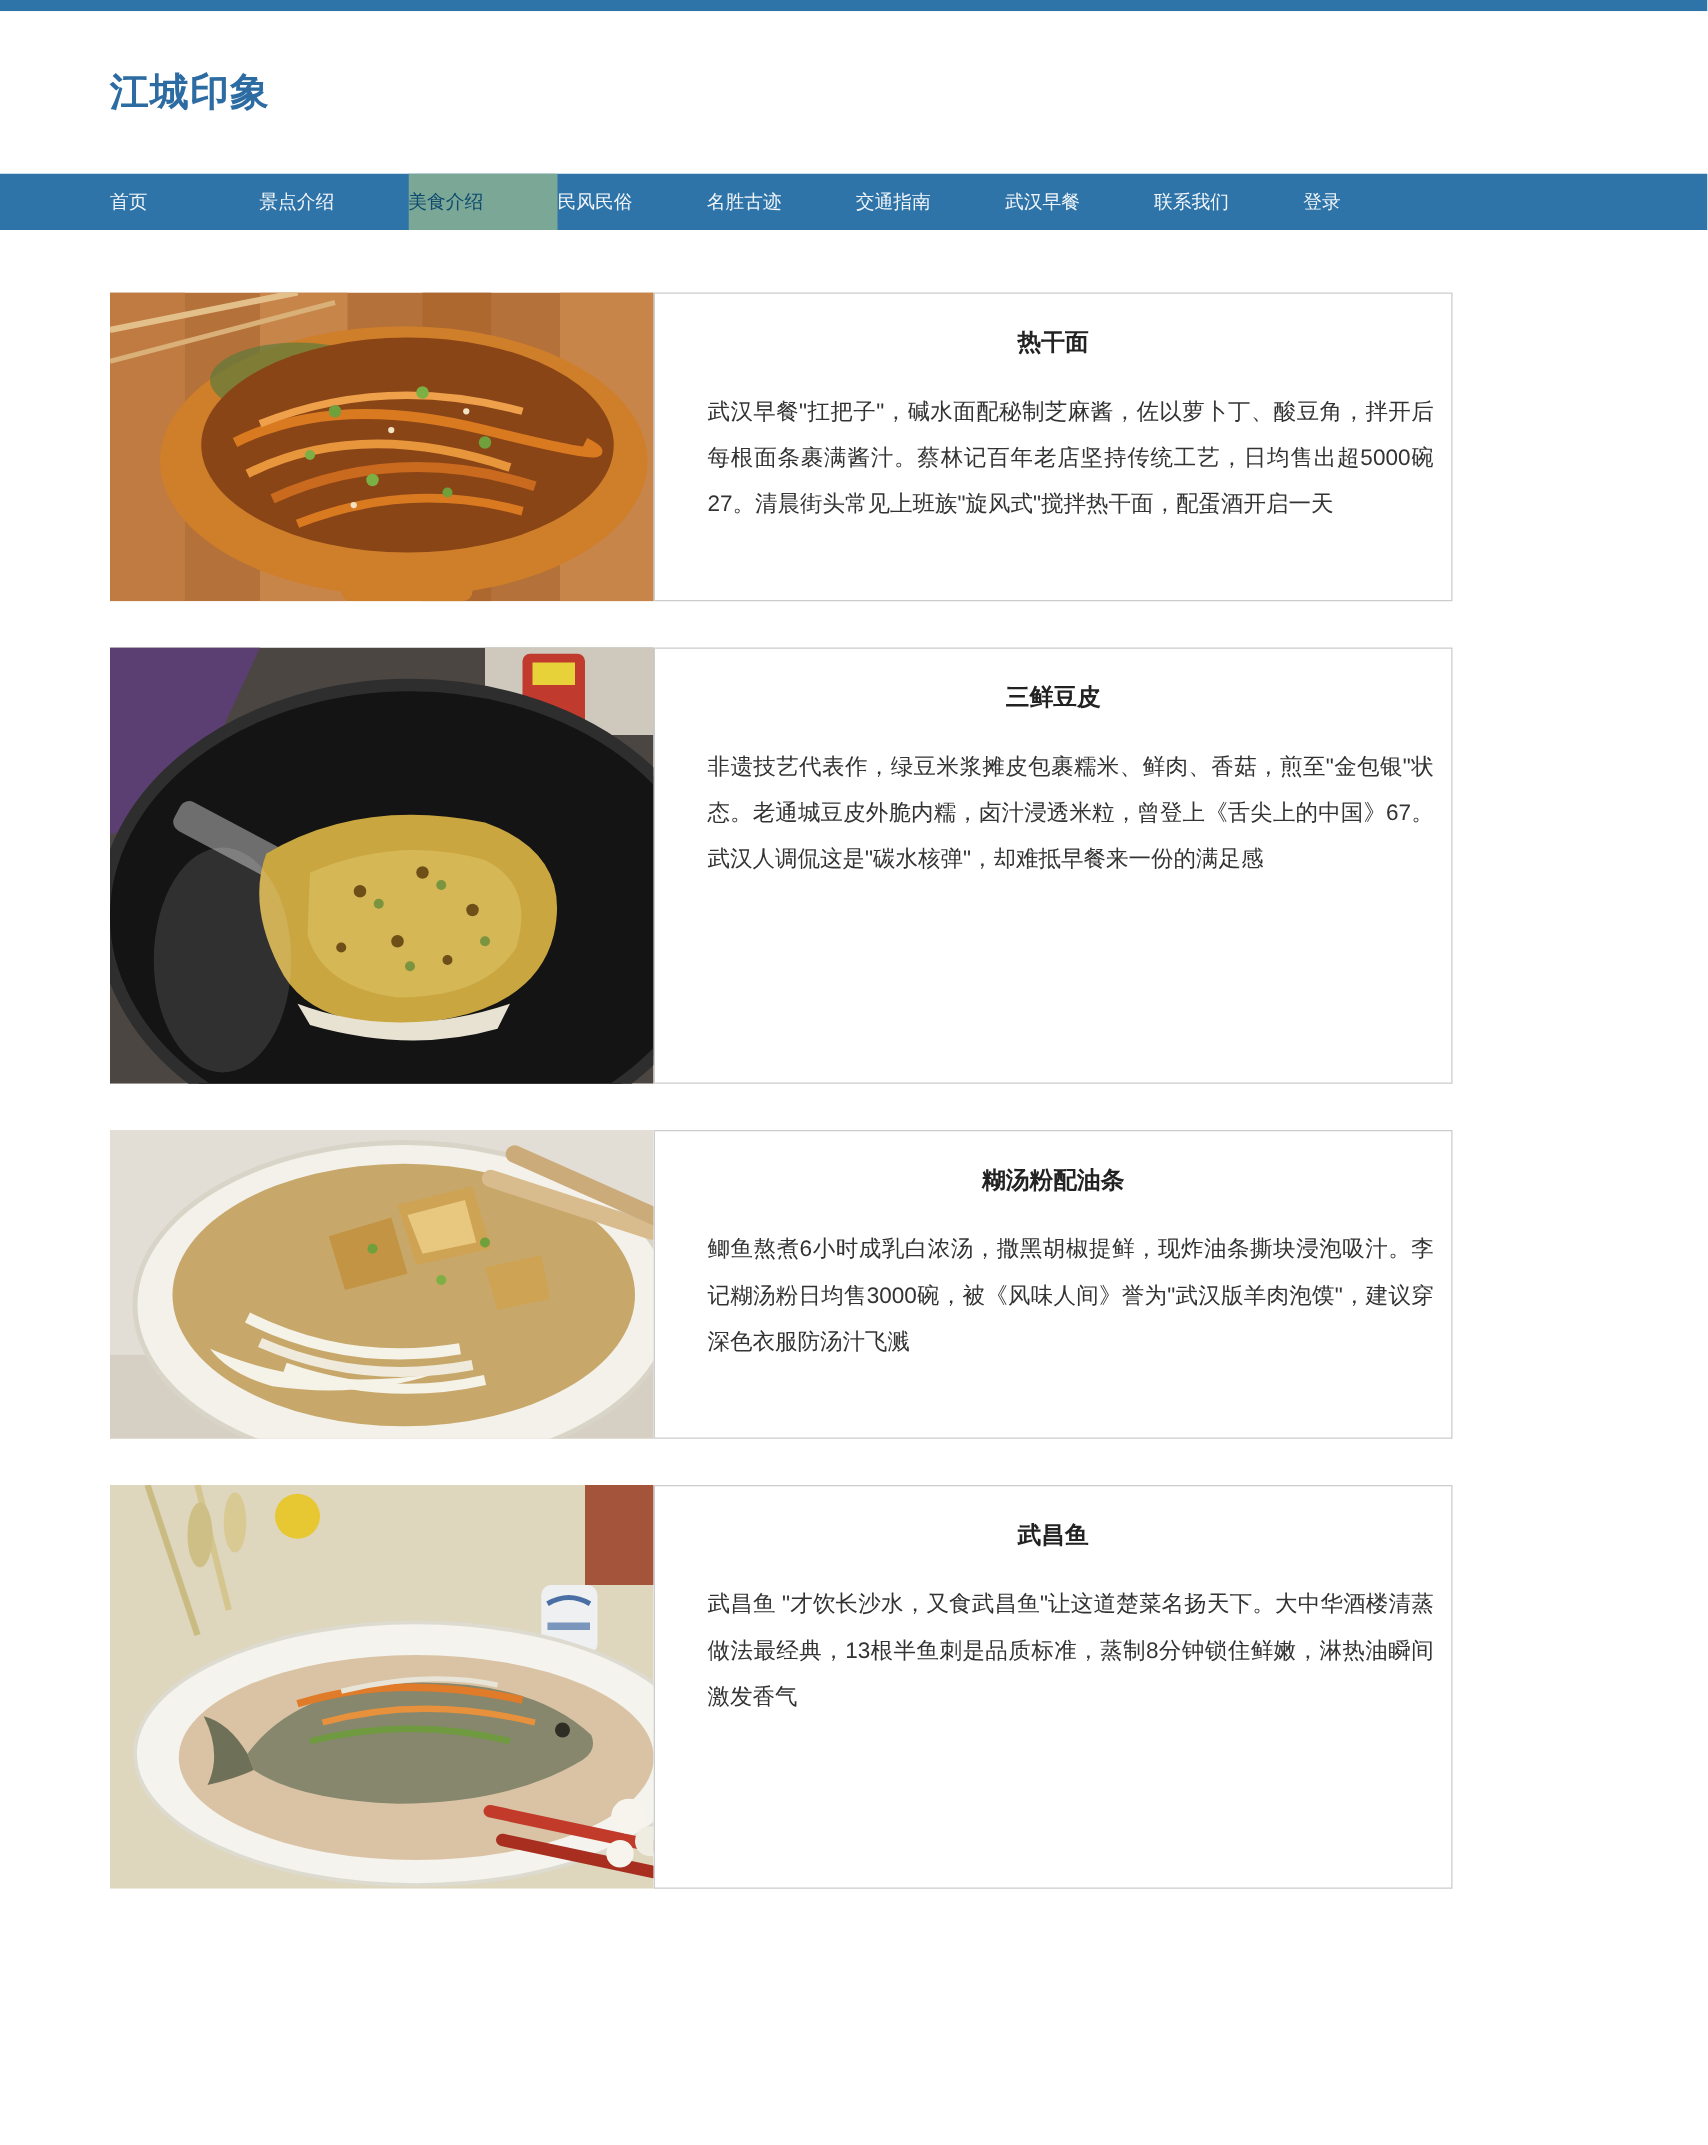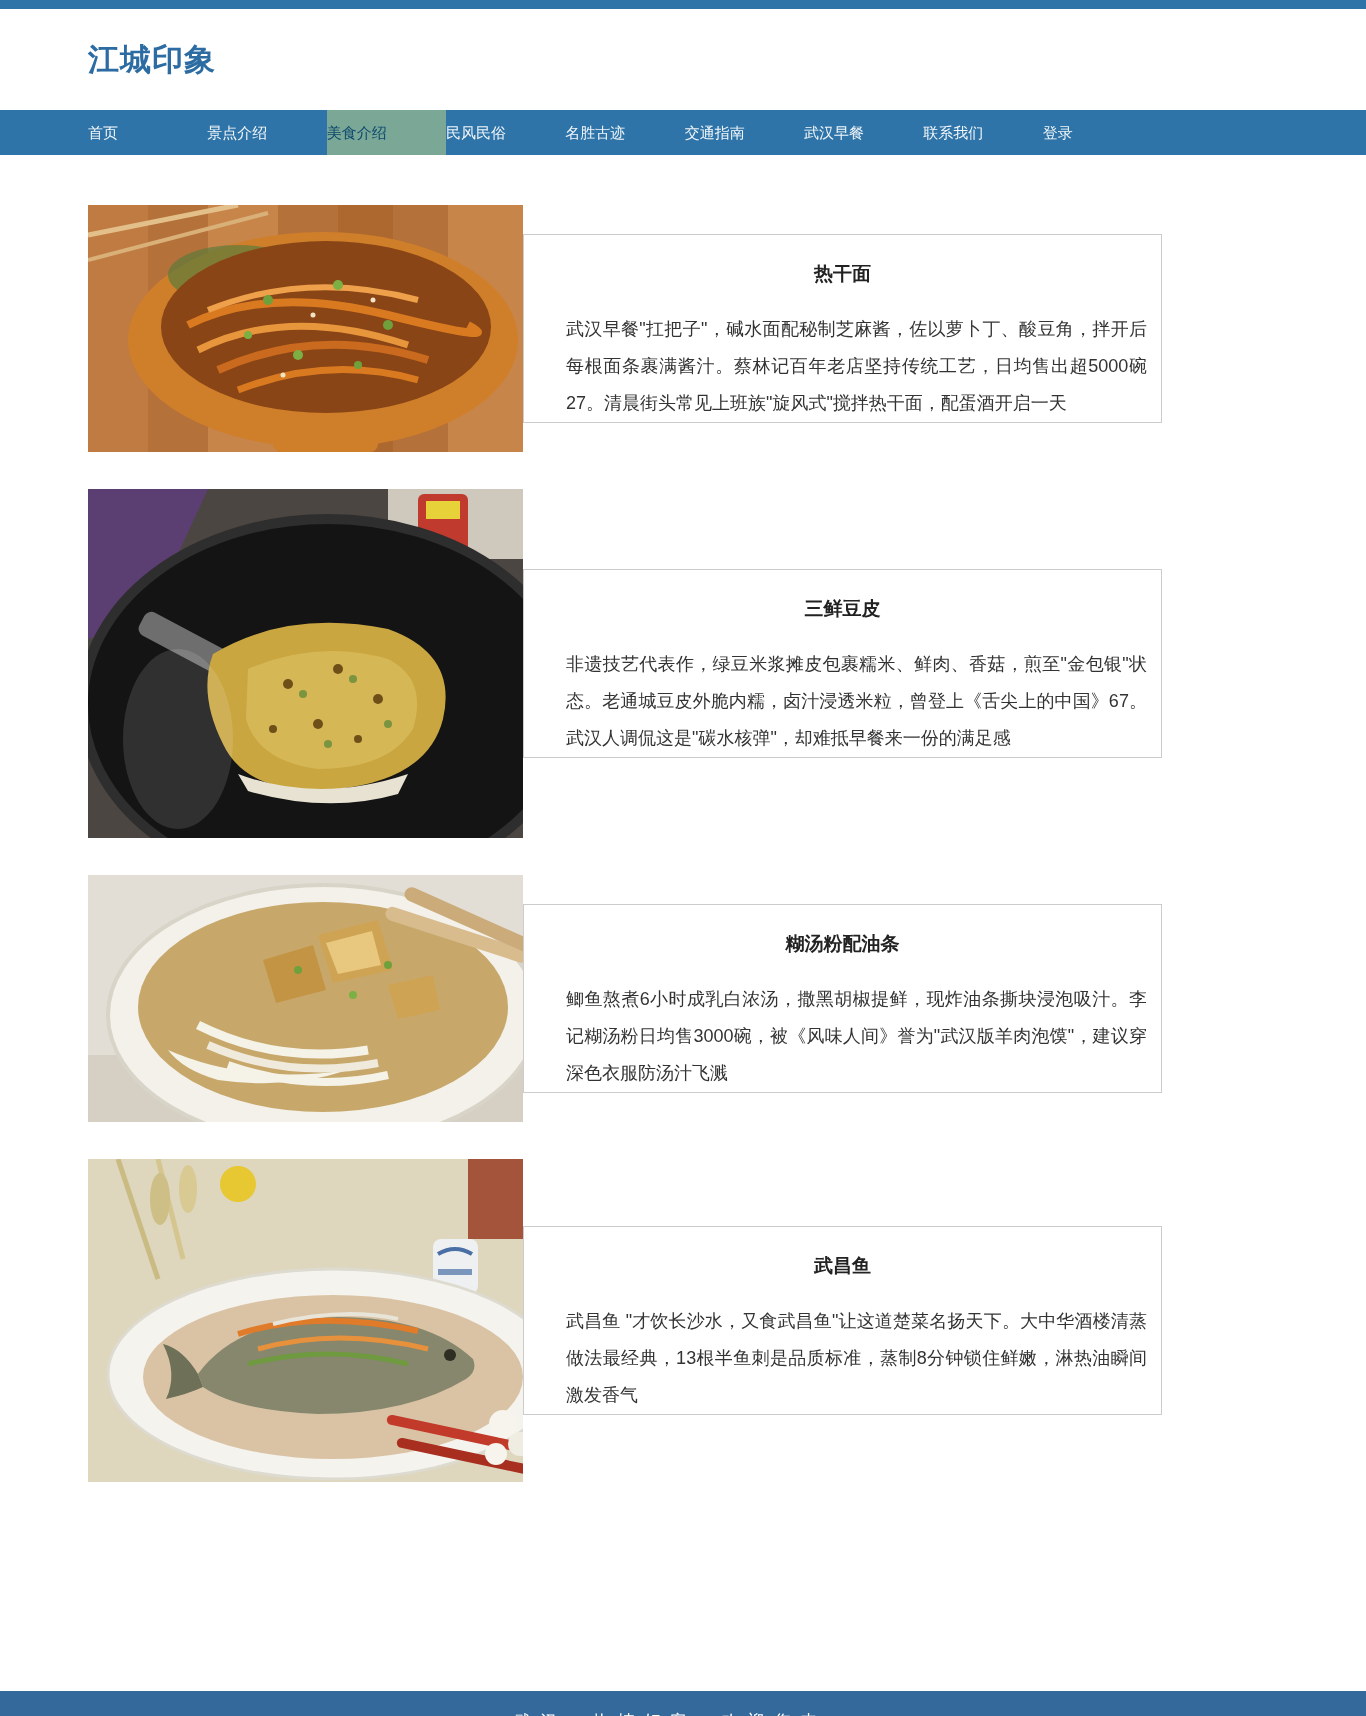--- a/index.html
+++ b/index.html
@@ -1,31 +1,31 @@
 <!DOCTYPE html>
 <html lang="zh"><head>
 <meta charset="utf-8">
 <style>
   * { margin:0; padding:0; box-sizing:border-box; }
   html,body { width:1366px; background:#ffffff; font-family:"Liberation Sans","DejaVu Sans",sans-serif; }
   body { min-height:1716px; position:relative; }
 
   .top-accent { height:9px; background:#2e74a8; width:100%; }
 
-  .site-header { height:101px; display:flex; align-items:center; padding-left:88px; background:#ffffff; }
+  .site-header { height:130px; display:flex; align-items:center; padding-left:88px; background:#ffffff; }
   .site-title { color:#2d6ca2; font-size:31px; font-weight:bold; letter-spacing:1px; }
 
   nav.main-nav { height:45px; background:#2e74a8; width:100%; }
   .nav-list { list-style:none; display:flex; width:1074px; margin-left:88px; height:45px; }
   .nav-list li { flex:1; line-height:45px; font-size:15px; color:#f2f6fa; cursor:pointer; }
   .nav-list li.active { background:#7ba797; color:#0c4a6e; }
 
   main.content { width:1074px; margin:0 auto 0 88px; padding-top:50px; }
 
-  .food-card { display:flex; margin-bottom:37px;align-items:center; }
+  .food-card { display:flex; margin-bottom:37px; }
   .card-photo { flex:0 0 435px; }
   .card-photo svg { display:block; }
   .card-panel { flex:1; background:#ffffff; border:1px solid #cccccc; }
   .card-title { text-align:center; font-size:19px; font-weight:bold; color:#222222; margin-top:26px; }
   .card-text { font-size:18px; color:#333333; line-height:37px; margin-top:24px; padding:0 14px 0 42px; text-align:justify; }
 
   .footer-spacer { height:172px; }
   footer.site-footer { height:61px; background:#34699c; display:flex; align-items:center; justify-content:center; }
   .footer-slogan { color:#ffffff; font-size:17px; letter-spacing:9px; }
 </style>

